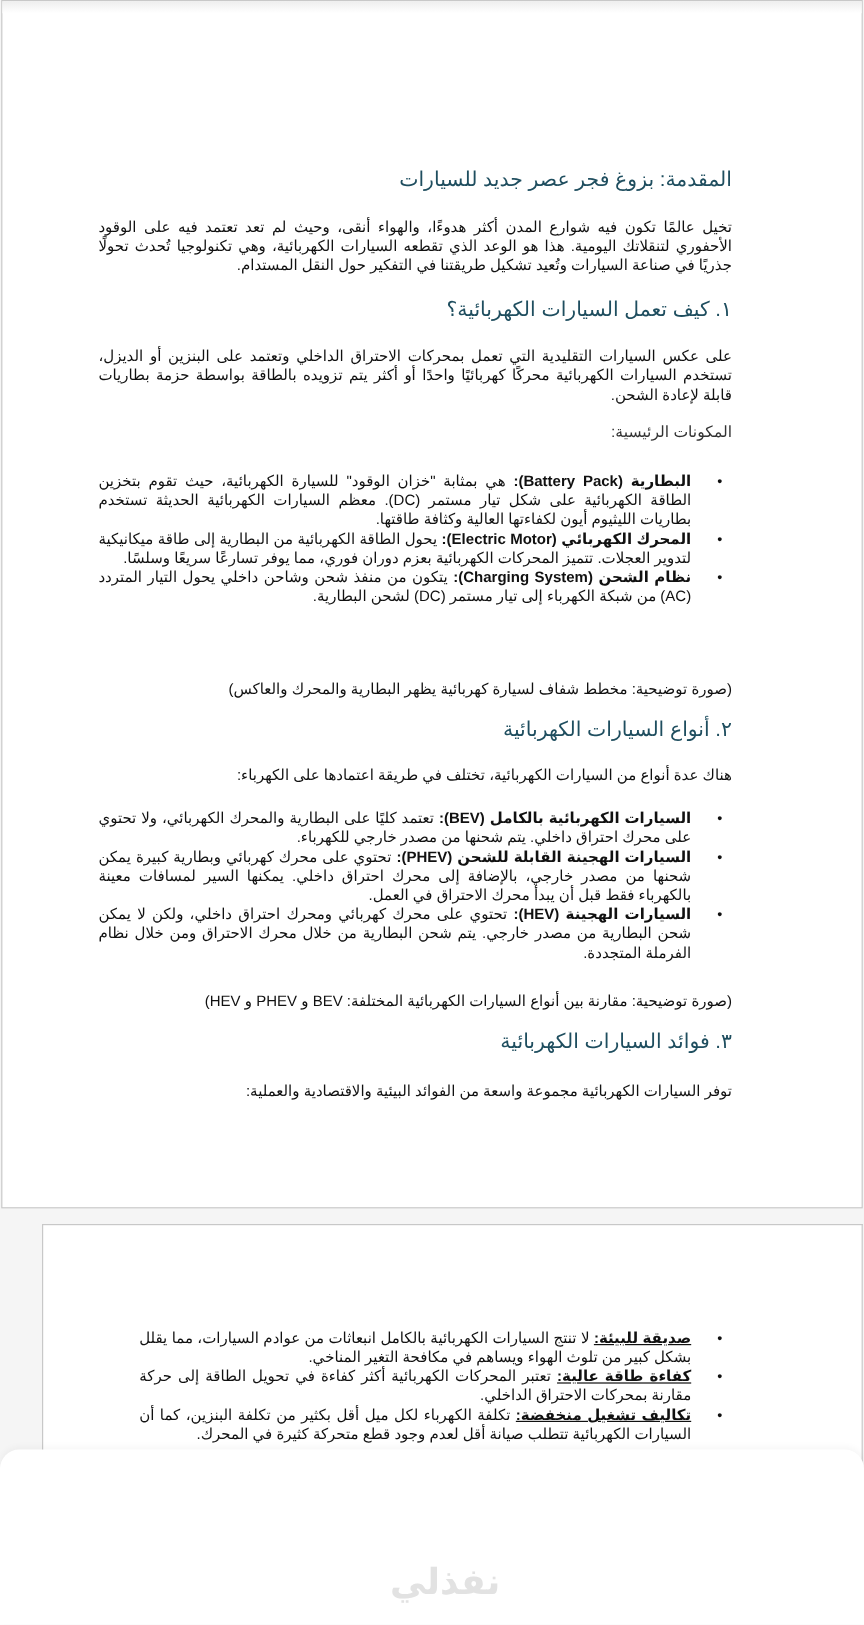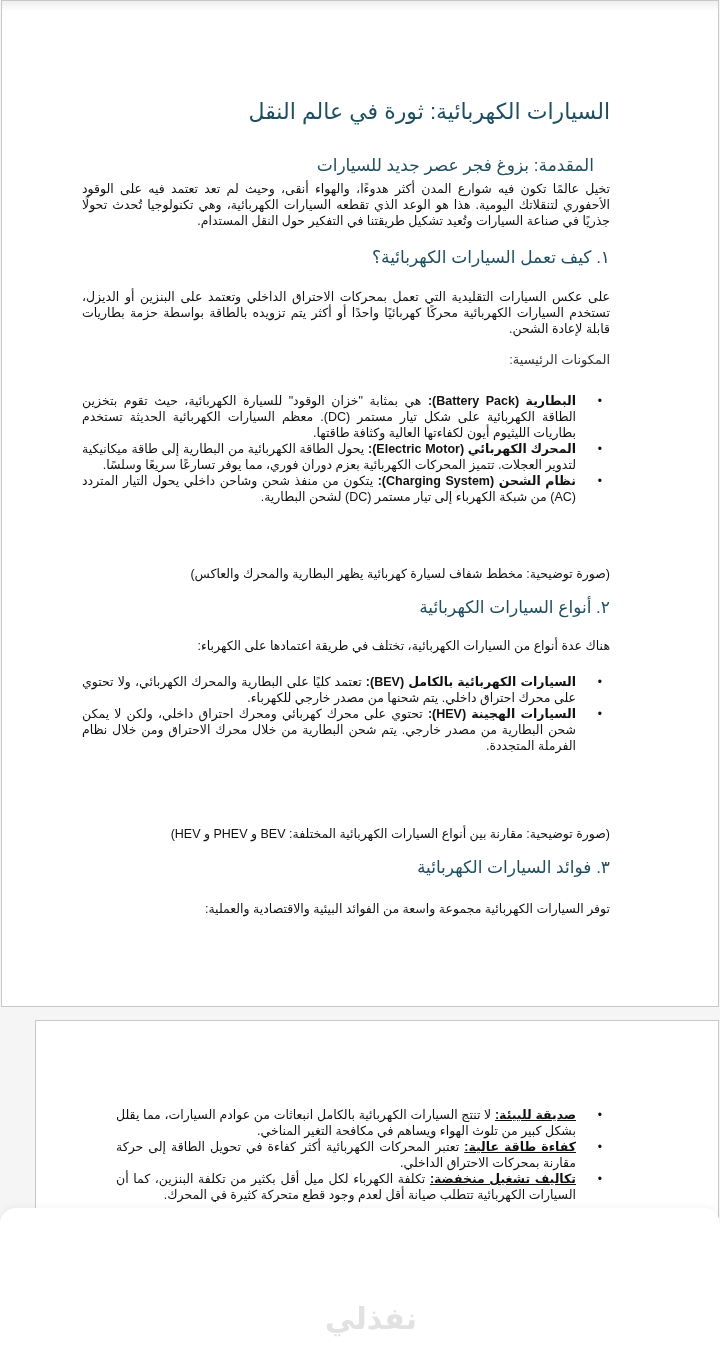--- a/index.html
+++ b/index.html
@@ -12,21 +12,21 @@
   .page {
     position:absolute; left:1px; right:1px; background:#fff;
     border:1px solid #c8c8c8; box-sizing:border-box;
   }
   #page1 { top:0; height:1007px; }
   #page2 { top:1020px; height:200px; border-bottom:none;margin-left:34px; }
   .topshade { position:absolute; top:0; left:0; right:0; height:10px;
     background:linear-gradient(#eeeeee, #ffffff); }
   .content { position:absolute; left:80px; right:108px; direction:rtl; text-align:right; }
   h1.title { margin:0; font-weight:normal; font-size:22px; color:#1f4e5f; line-height:28px; }
-  h2.sub { margin:16px; font-weight:normal; font-size:17px; color:#1f4e5f; line-height:24px; }
+  h2.sub { margin:0; font-weight:normal; font-size:17px; color:#1f4e5f; line-height:24px; }
   h3.sec { margin:0; font-weight:normal; font-size:17px; color:#1f4e5f; line-height:24px; }
   p { margin:0; font-size:12.5px; line-height:16px; text-align:justify; }
   .label { font-size:13px; color:#333; }
   ul { margin:0; padding:0 34px 0 0; list-style:none; }
   ul li { position:relative; font-size:12.5px; line-height:16px; text-align:justify; }
   ul li::before { content:"•"; position:absolute; right:-26px; top:0; font-size:12px; }
   ul li b { font-weight:bold; }
   .caption { font-size:12.5px; line-height:16px; }
   .bottom-sheet {
     position:absolute; left:0; right:0; top:1208px; bottom:0; background:#fff;
@@ -35,23 +35,20 @@
   .watermark { position:absolute; left:0; right:0; top:1304px; text-align:center; color:#e2e2e2;margin-left:22px; }
   .wm-ar { font-size:30px; font-weight:bold; line-height:30px; display:block; direction:rtl; }
   .wm-en { font-size:14px; line-height:16px; display:block; color:#dedede; }
 </style>
 </head>
 <body>
 
 <div class="page" id="page1">
   <div class="topshade"></div>
 
-  <div class="content" style="top:97px;">
-    <h1 class="title">السيارات الكهربائية: ثورة في عالم النقل</h1>
-  </div>
   <div class="content" style="top:137px;">
     <h2 class="sub">المقدمة: بزوغ فجر عصر جديد للسيارات</h2>
   </div>
   <div class="content" style="top:180px;">
     <p>تخيل عالمًا تكون فيه شوارع المدن أكثر هدوءًا، والهواء أنقى، وحيث لم تعد تعتمد فيه على الوقود الأحفوري لتنقلاتك اليومية. هذا هو الوعد الذي تقطعه السيارات الكهربائية، وهي تكنولوجيا تُحدث تحولًا جذريًا في صناعة السيارات وتُعيد تشكيل طريقتنا في التفكير حول النقل المستدام.</p>
   </div>
 
   <div class="content" style="top:245px;">
     <h3 class="sec">١. كيف تعمل السيارات الكهربائية؟</h3>
   </div>
@@ -74,20 +71,21 @@
 
   <div class="content" style="top:595px;">
     <h3 class="sec">٢. أنواع السيارات الكهربائية</h3>
   </div>
   <div class="content" style="top:637px;">
     <p>هناك عدة أنواع من السيارات الكهربائية، تختلف في طريقة اعتمادها على الكهرباء:</p>
   </div>
   <div class="content" style="top:673px;">
     <ul>
       <li><b>السيارات الكهربائية بالكامل (BEV):</b><span> تعتمد كليًا على البطارية والمحرك الكهربائي، ولا تحتوي على محرك احتراق داخلي. يتم شحنها من مصدر خارجي للكهرباء.</span></li>
+      <li><b>السيارات الهجينة القابلة للشحن (PHEV):</b><span> تحتوي على محرك كهربائي وبطارية كبيرة يمكن شحنها من مصدر خارجي، بالإضافة إلى محرك احتراق داخلي. يمكنها السير لمسافات معينة بالكهرباء فقط قبل أن يبدأ محرك الاحتراق في العمل.</span></li>
       <li><b>السيارات الهجينة (HEV):</b><span> تحتوي على محرك كهربائي ومحرك احتراق داخلي، ولكن لا يمكن شحن البطارية من مصدر خارجي. يتم شحن البطارية من خلال محرك الاحتراق ومن خلال نظام الفرملة المتجددة.</span></li>
     </ul>
   </div>
   <div class="content" style="top:825px;">
     <div class="caption">(صورة توضيحية: مقارنة بين أنواع السيارات الكهربائية المختلفة: BEV و PHEV و HEV)</div>
   </div>
 
   <div class="content" style="top:855px;">
     <h3 class="sec">٣. فوائد السيارات الكهربائية</h3>
   </div>

